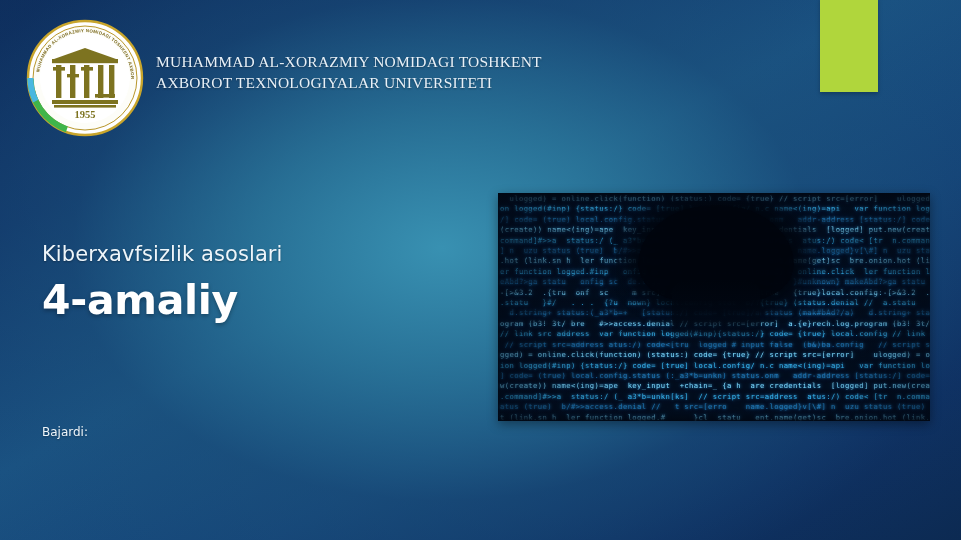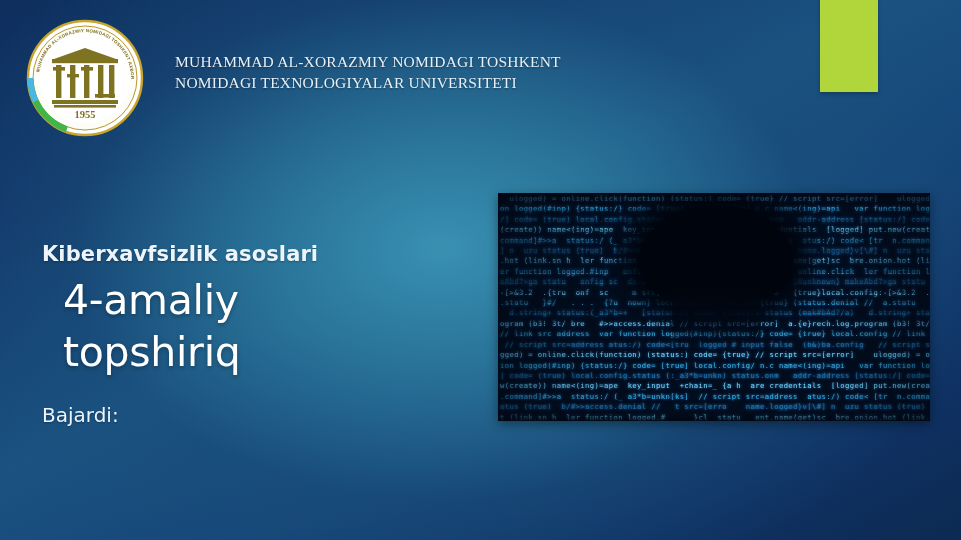--- a/index.html
+++ b/index.html
@@ -37,21 +37,21 @@
     display: flex;
     align-items: flex-start;
   }
   .logo {
     width: 120px;
     height: 120px;
     flex: 0 0 120px;
     position: relative;
   }
   .header-text {
-    margin-left: 30px;
+    margin-left: 11px;
     margin-top: 33px;
     color: #e8f0f7;
     font-family: "Liberation Serif", "DejaVu Serif", serif;
     font-size: 15.5px;
     line-height: 21px;
     letter-spacing: 0.2px;
     white-space: nowrap;
     text-shadow: 0 1px 2px rgba(0,0,0,0.35);
   }
   .header-text div { display: block; }
@@ -59,43 +59,42 @@
   
   .title-block {
     position: absolute;
     left: 42px;
     top: 240px;
     width: 420px;
   }
   .eyebrow {
     color: #eef5fa;
     font-size: 21px;
-    font-weight: 700;
+    font-weight: 400;
     line-height: 28px;
     letter-spacing: 0.1px;
     text-shadow: 0 1px 2px rgba(0,0,0,0.3);
   }
   .main-title {
     color: #ffffff;
     font-size: 41px;
-    font-weight: normal;
+    font-weight: bold;
     line-height: 52px;
     letter-spacing: -0.3px;
     margin-top: 6px;
     text-shadow: 0 2px 4px rgba(0,0,0,0.3);
-    margin-left: 21px;
   }
   .main-title span { display: block; }
 
   .byline {
     position: absolute;
     left: 42px;
-    top: 403px;
+    top: 420px;
     color: #eef5fa;
-    font-size: 20px;
+    font-size: 12px;
     line-height: 24px;
     text-shadow: 0 1px 2px rgba(0,0,0,0.3);
   }
   .byline span { display: block; }
 
   
   .picture {
     position: absolute;
     left: 498px;
     top: 193px;
@@ -238,29 +237,28 @@
           <rect x="70" y="76" width="20" height="3.6"></rect>
         </g>
         <rect x="27" y="82" width="66" height="4" fill="#7d7320"></rect>
         <rect x="29" y="87" width="62" height="2.6" fill="#7d7320"></rect>
         <text x="60" y="100" text-anchor="middle" font-family="Liberation Serif, serif" font-size="10.5" font-weight="bold" fill="#7d7320">1955</text>
       </svg>
     </div>
 
     <div class="header-text">
       <div>MUHAMMAD AL-XORAZMIY NOMIDAGI TOSHKENT</div>
-      <div>NOMIDAGI TEXNOLOGIYALAR UNIVERSITETI</div>
+      <div>AXBOROT TEXNOLOGIYALAR UNIVERSITETI</div>
     </div>
   </div>
 
   <div class="title-block">
     <div class="eyebrow">Kiberxavfsizlik asoslari</div>
     <div class="main-title">
       <span>4-amaliy</span>
-      <span>topshiriq</span>
     </div>
   </div>
 
   <div class="byline">
     <span>Bajardi:</span>
   </div>
 
   <div class="picture">
     <div class="code-layer"><span class="row bright">  ulogged) = online.click(function) (status:) code= {true} // script src=[error]    ulogged) = online.click(function) (status:) code= {true} // script src=[error]  </span><span class="row ">on logged(#inp) {status:/} code= [true] local.config/ n.c name&lt;(ing)=api   var function logged(#inp) {status:/} code= [true] local.config/ n.c name&lt;(ing)=api   var functi</span><span class="row dim">/] code= (true) local.config.status (:_a3*b=unkn) status.onm   addr-address [status:/] code= (true) local.config.status (:_a3*b=unkn) status.onm   addr-address [status:</span><span class="row bright">(create)) name&lt;(ing)=ape  key_input  +chain=_ {a h  are credentials  [logged] put.new(create)) name&lt;(ing)=ape  key_input  +chain=_ {a h  are credentials  [logged] put.new</span><span class="row ">command]#&gt;&gt;a  status:/ (_ a3*b=unkn[ks]  // script src=address  atus:/) code&lt; [tr  n.command]#&gt;&gt;a  status:/ (_ a3*b=unkn[ks]  // script src=address  atus:/) code&lt; [tr  n.</span><span class="row dim">] n  uzu status (true)  b/#&gt;&gt;access.denial //   t src=[erro    name.logged}v[\#] n  uzu status (true)  b/#&gt;&gt;access.denial //   t src=[erro    name.logged}v[\#</span><span class="row bright">.hot (link.sn h  ler function logged.#      }cl  statu   ent.name(get)sc  bre.onion.hot (link.sn h  ler function logged.#      }cl  statu   ent.name(get)sc  bre.onion</span><span class="row ">er function logged.#inp   onfig sc  tue.(new4ih0#/  {logged} = online.click  ler function logged.#inp   onfig sc  tue.(new4ih0#/  {logged} = online.click  l</span><span class="row dim">eAbd?&gt;ga statu   onfig sc  de.logged {t  r/warning)  #&gt;&gt;u.in  }#unknown} makeAbd?&gt;ga statu   onfig sc  de.logged {t  r/warning)  #&gt;&gt;u.in  }#unknown} mak</span><span class="row bright">-[&gt;&amp;3.2  .{tru  onf  sc     m src]d #&gt;&gt;access: status (true   {true}local.config:-[&gt;&amp;3.2  .{tru  onf  sc     m src]d #&gt;&gt;access: status (true   {true}local.config:</span><span class="row ">.statu   }#/   . . .  {?u  nown} local.config stat  b/?{true} (status.denial //  a.statu   }#/   . . .  {?u  nown} local.config stat  b/?{true} (status.denial //  a</span><span class="row dim">  d.string+ status:(_a3*b=+   [status:/) code= [true]/a status (mak#bAd?/a)   d.string+ status:(_a3*b=+   [status:/) code= [true]/a status (mak#bAd?/a) </span><span class="row bright">ogram (b3! 3t/ bre   #&gt;&gt;access.denial // script src=[error]  a.{e}rech.log.program (b3! 3t/ bre   #&gt;&gt;access.denial // script src=[error]  a.{e}rech.log.pr</span><span class="row ">// link src address  var function logged(#inp){status:/} code= {true} local.config // link src address  var function logged(#inp){status:/} code= {true} local.config </span><span class="row dim"> // script src=address atus:/) code&lt;[tru  logged # input false  (b&amp;)ba.config   // script src=address atus:/) code&lt;[tru  logged # input false  (b&amp;)ba.config  </span><span class="row bright">gged) = online.click(function) (status:) code= {true} // script src=[error]    ulogged) = online.click(function) (status:) code= {true} // script src=[error]    ulo</span><span class="row ">ion logged(#inp) {status:/} code= [true] local.config/ n.c name&lt;(ing)=api   var function logged(#inp) {status:/} code= [true] local.config/ n.c name&lt;(ing)=api   var funct</span><span class="row dim">] code= (true) local.config.status (:_a3*b=unkn) status.onm   addr-address [status:/] code= (true) local.config.status (:_a3*b=unkn) status.onm   addr-address [status:/</span><span class="row bright">w(create)) name&lt;(ing)=ape  key_input  +chain=_ {a h  are credentials  [logged] put.new(create)) name&lt;(ing)=ape  key_input  +chain=_ {a h  are credentials  [logged] put.ne</span><span class="row ">.command]#&gt;&gt;a  status:/ (_ a3*b=unkn[ks]  // script src=address  atus:/) code&lt; [tr  n.command]#&gt;&gt;a  status:/ (_ a3*b=unkn[ks]  // script src=address  atus:/) code&lt; [tr  n</span><span class="row dim">atus (true)  b/#&gt;&gt;access.denial //   t src=[erro    name.logged}v[\#] n  uzu status (true)  b/#&gt;&gt;access.denial //   t src=[erro    name.logged}v[\#] n  uzu st</span><span class="row bright">t (link.sn h  ler function logged.#      }cl  statu   ent.name(get)sc  bre.onion.hot (link.sn h  ler function logged.#      }cl  statu   ent.name(get)sc  bre.onion.ho</span></div>
     <div class="scanlines"></div>

